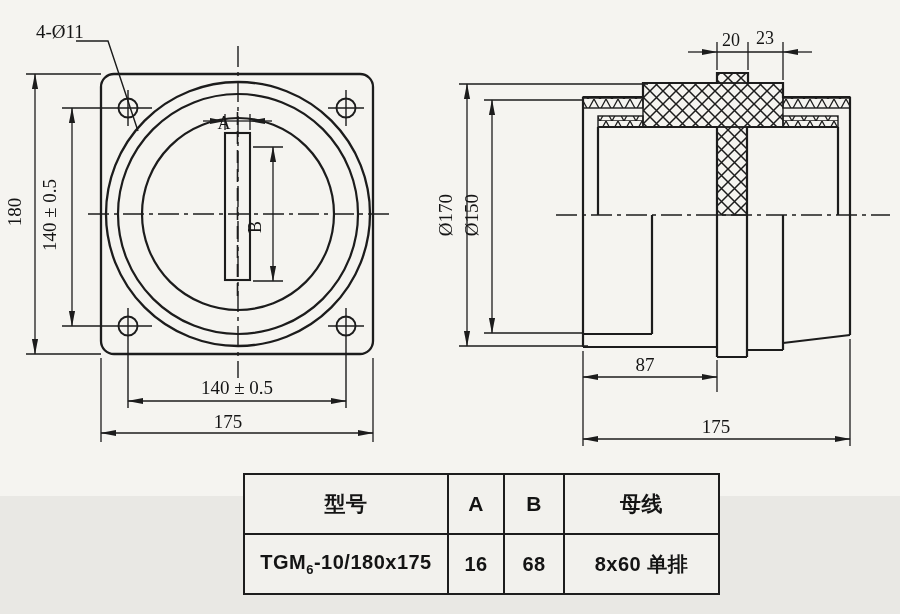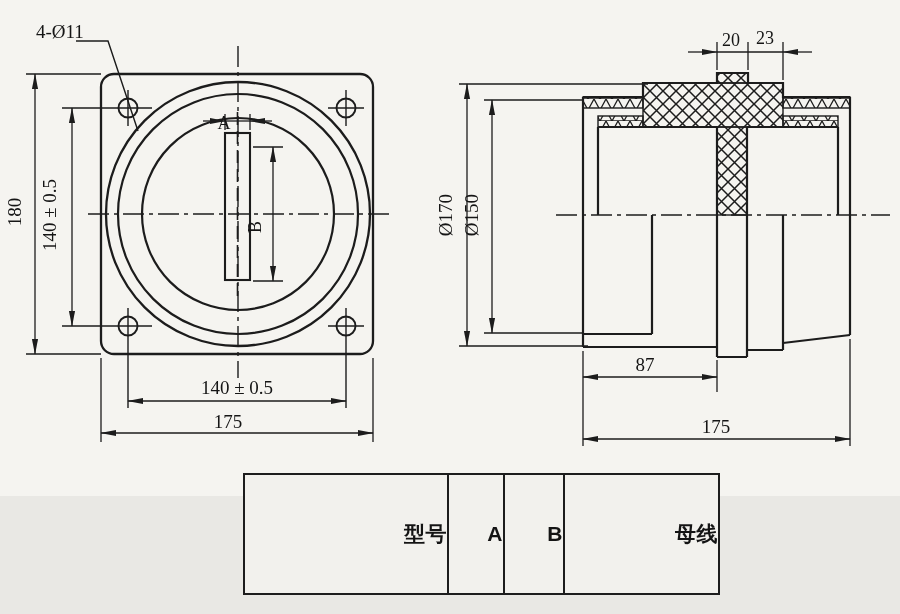--- a/index.html
+++ b/index.html
@@ -22,21 +22,21 @@
   
   .spec-table{
     position:absolute;left:243px;top:473px;
     width:475px;height:122px;
     border-collapse:collapse;
     background:#f2f1ed;
     table-layout:fixed;
   }
   .spec-table td{
     border:2.5px solid #1d1d1d;
-    text-align:right;vertical-align:middle;
+    text-align:center;vertical-align:middle;
     font-family:"Liberation Sans", sans-serif;
     color:#141414;
     font-size:20px;
     font-weight:600;
     padding:0;
     height:40px;
     letter-spacing:0.5px;
   }
   .spec-table tr.hdr td{font-size:21px;}
   .spec-table sub{font-size:13px;font-weight:600;}
@@ -198,16 +198,22 @@
         <col style="width:60px">
         <col style="width:155px">
   </colgroup>
   <tbody>
         <tr class="hdr">
     <td>型号</td>
     <td>A</td>
     <td>B</td>
     <td>母线</td>
   </tr>
+  <tr>
+    <td><span>TGM</span><sub>6</sub><span>-10/180x175</span></td>
+    <td>16</td>
+    <td>68</td>
+    <td>8x60 单排</td>
+  </tr>
 </tbody>
     </table>
 
 </div>
 
 </body></html>

